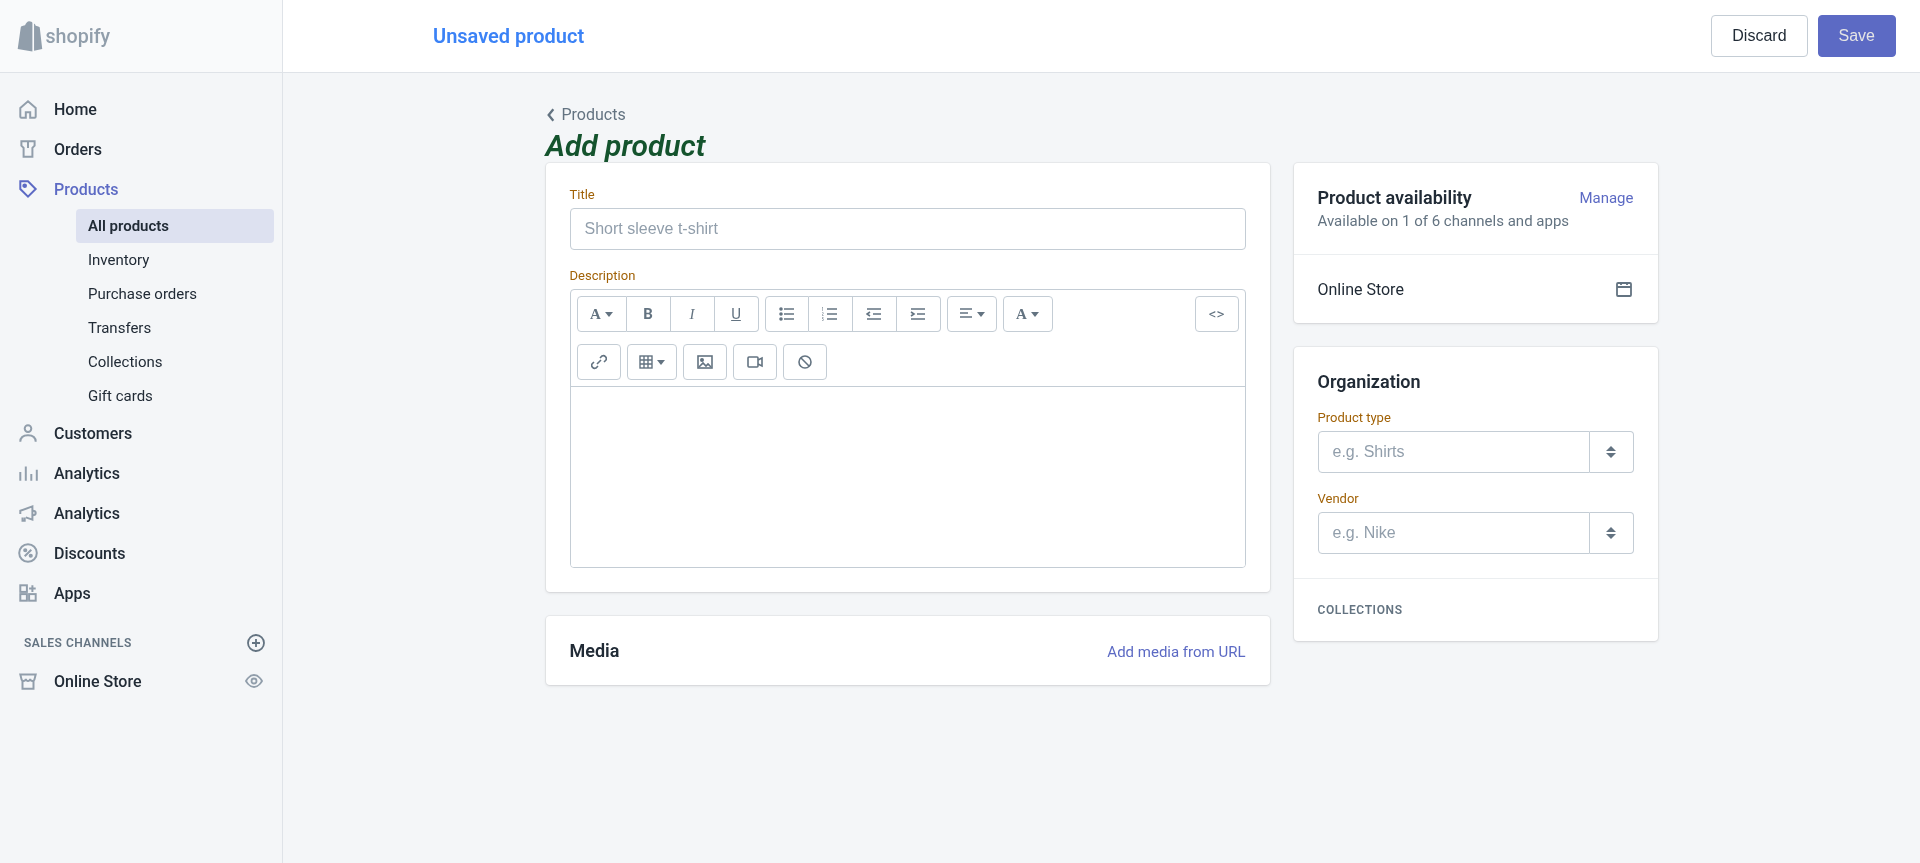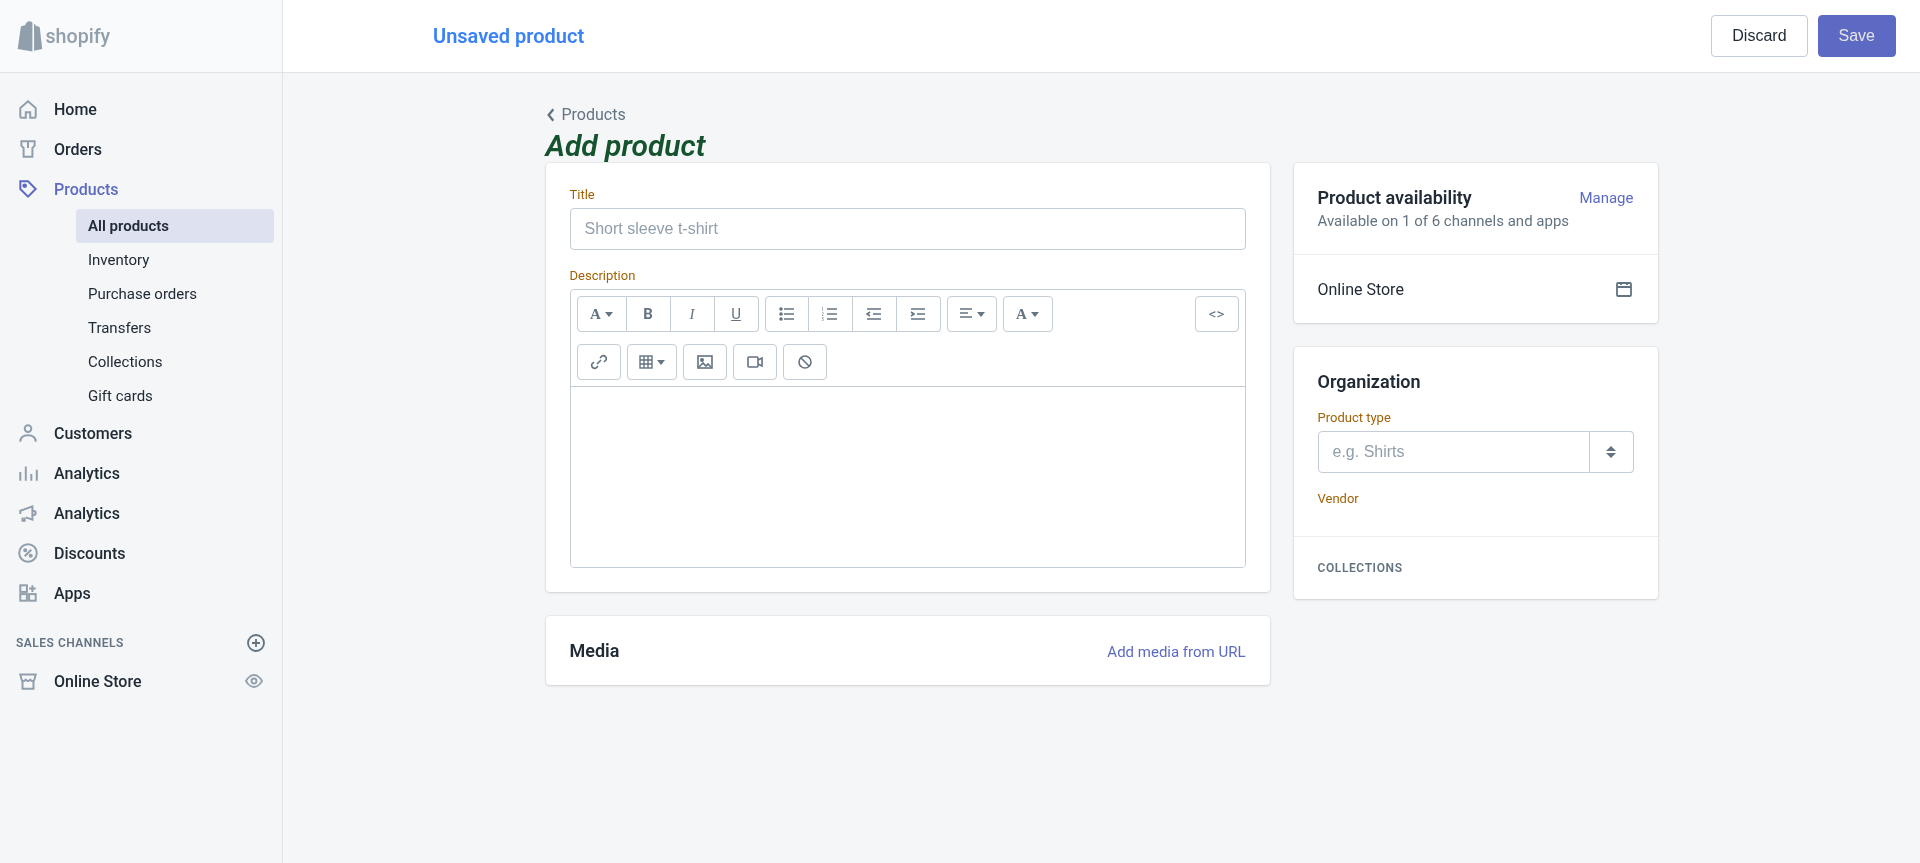--- a/index.html
+++ b/index.html
@@ -117,20 +117,21 @@
 .section-header {
   display: flex;
   align-items: center;
   justify-content: space-between;
   padding: 20px 16px 8px 16px;
   font-size: 12px;
   font-weight: 600;
   letter-spacing: 0.5px;
   color: #637381;
   text-transform: uppercase;
+  margin-left: 8px;
 }
 .section-header .icon { color: #637381; cursor: pointer; }
 .channel-item {
   display: flex;
   align-items: center;
   justify-content: space-between;
   padding: 8px 16px;
   font-size: 16px;
   font-weight: 500;
   color: #212b36;
@@ -594,20 +595,31 @@
                     <svg width="10" height="6" viewBox="0 0 10 6" fill="currentColor">
                         <path d="M5 0L0 5h10z"></path>
                       </svg>
                     <svg width="10" height="6" viewBox="0 0 10 6" fill="currentColor">
                         <path d="M5 6L0 1h10z"></path>
                       </svg>
                   </div>
                 </div>
                 <div class="spacer18"></div>
                 <label class="label">Vendor</label>
+                <div class="select-wrap">
+                  <input class="input select-like" placeholder="e.g. Nike" style="">
+                  <div class="select-stepper">
+                    <svg width="10" height="6" viewBox="0 0 10 6" fill="currentColor">
+                        <path d="M5 0L0 5h10z"></path>
+                      </svg>
+                    <svg width="10" height="6" viewBox="0 0 10 6" fill="currentColor">
+                        <path d="M5 6L0 1h10z"></path>
+                      </svg>
+                  </div>
+                </div>
               </div>
               <div class="card-section">
                 <div class="subheading">Collections</div>
               </div>
             </div>
           </div>
         </div>
       </div>
     </main>
   </div>

